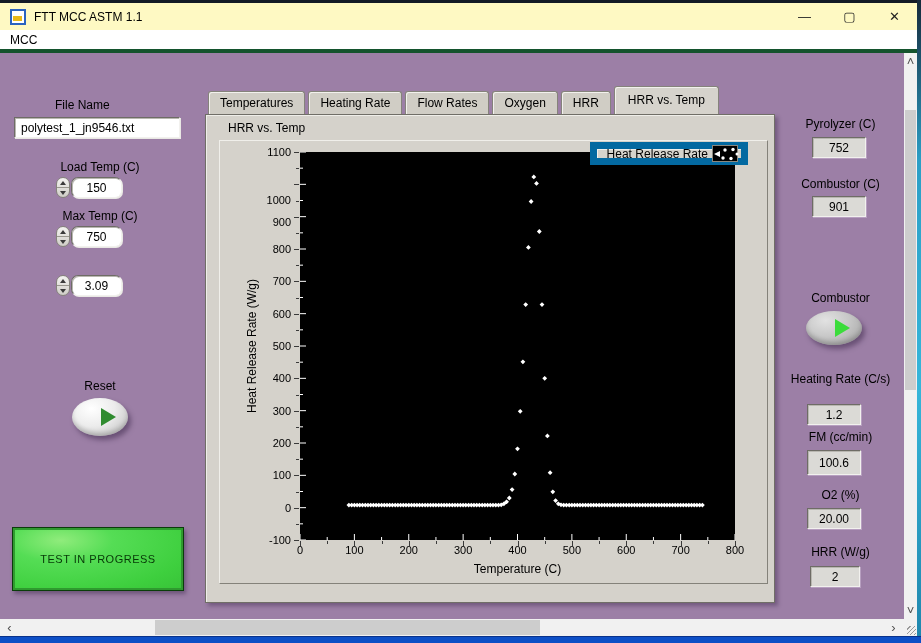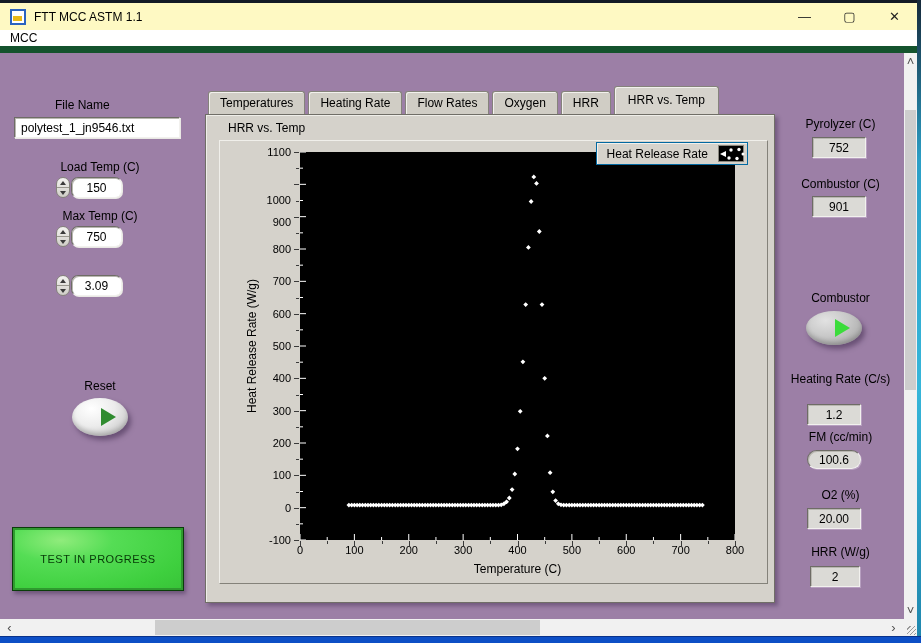--- a/index.html
+++ b/index.html
@@ -11,21 +11,21 @@
   .border-right { position:absolute; left:917px; top:0; width:4px; height:643px; z-index:20;
                   background:linear-gradient(#16293a 0%, #2b9fc6 25%, #36b6da 60%, #1f86ad 100%); }
   .border-bottom { position:absolute; left:0; top:636px; width:921px; height:7px; background:#0d4fc6; z-index:20;
                    border-top:1px solid #09328a; }
   .titlebar { position:absolute; left:0; top:3px; width:917px; height:27px; background:#fef9c3; display:flex; align-items:center; z-index:10; }
   .appicon { width:16px; height:16px; margin-left:10px; border:2px solid #2a63c0; background:#fff; position:relative; }
   .appicon::after { content:""; position:absolute; left:1px; top:5px; width:9px; height:5px; background:#e8b817; }
   .title-text { font-size:12px; color:#000; margin-left:8px; }
   .win-controls { margin-left:auto; display:flex; height:100%; }
   .win-btn { width:45px; height:100%; display:flex; align-items:center; justify-content:center; font-size:13px; color:#222; }
-  .menubar { position:absolute; left:0; top:30px; width:917px; height:23px; background:#ffffff; border-bottom:7px solid #14532d; display:flex; align-items:center; z-index:10; }
+  .menubar { position:absolute; left:0; top:30px; width:917px; height:23px; background:#ffffff; border-bottom:4px solid #14532d; display:flex; align-items:center; z-index:10; }
   .menu-item { font-size:12px; color:#000; padding:0 10px; }
 
   
   .lbl { position:absolute; font-size:12px; color:#000; white-space:nowrap; }
   .lbl-c { text-align:center; }
   .lvinput { position:absolute; background:#fff; border:1px solid; border-color:#6e6c66 #f2f1ee #f2f1ee #6e6c66;
              box-shadow:1px 1px 0 #e9e8e4, inset 1px 1px 0 #b9b7b1; font-family:"Liberation Sans",sans-serif;
              font-size:12px; color:#000; }
   .lvnum { text-align:center;border-radius:7px; }
   .lvind { position:absolute; background:#dbdad6; border:1px solid; border-color:#6e6c66 #f2f1ee #f2f1ee #6e6c66;
@@ -68,22 +68,22 @@
                 border:1px solid; border-color:#f0efea #84827a #84827a #f0efea; }
   .plot { position:absolute; left:80px; top:11px; width:435px; height:388px; background:#000; }
   .ylab { position:absolute; left:32px; top:205px; transform:translate(-50%,-50%) rotate(-90deg);
           font-size:12px; color:#000; white-space:nowrap; }
   .ytick-lbl { position:absolute; right:2px; transform:translateY(-50%); font-size:11px; color:#000; }
   .yticks { position:absolute; left:0; top:11px; width:73px; height:388px; }
   .tickmark { position:absolute; background:#3a3a3a; }
   .xticks { position:absolute; left:80px; top:403px; width:435px; height:14px; }
   .xtick-lbl { position:absolute; transform:translateX(-50%); font-size:11px; color:#000; }
   .xlab { position:absolute; left:80px; top:421px; width:435px; text-align:center; font-size:12px; color:#000; }
-  .legend { position:absolute; right:19px; top:1px; height:23px; background:#d6d3cc; border:1px solid #0369a1;
-            box-shadow:inset 1px 1px 0 #f1f0ec; display:flex; align-items:center; gap:10px; padding:0 3px 0 10px; z-index:6; }
+  .legend { position:absolute; right:19px; top:1px; height:23px; background:#d6d3cc; border:7px solid #0369a1;
+            box-shadow:inset 1px 1px 0 #f1f0ec; display:flex; align-items:center; gap:4px; padding:0 3px 0 10px; z-index:6; }
   .legend-text { font-size:12px; color:#000; }
   .legend-sample { width:26px; height:17px; background:#000; border:1px solid #8a887f; position:relative; }
 
   
   .hscroll { position:absolute; left:0; top:619px; width:904px; height:17px; background:#f1f1f1; z-index:15; }
   .hthumb { position:absolute; left:155px; top:1px; width:385px; height:15px; background:#cdcdcd; }
   .sarrow { position:absolute; color:#505050; font-size:13px; line-height:17px; text-align:center; }
   .vscroll { position:absolute; left:904px; top:53px; width:13px; height:566px; background:#f1f1f1; z-index:15; }
   .vthumb { position:absolute; left:1px; top:57px; width:11px; height:280px; background:#cdcdcd; }
   .corner { position:absolute; left:904px; top:619px; width:13px; height:17px; background:#f1f1f1; z-index:15; }
@@ -256,21 +256,21 @@
 
   <div class="lbl lbl-c" style="left:770px; top:291px; width:141px;">Combustor</div>
   <div class="oval oval-comb" style="left:806px; top:311px; width:56px; height:34px;">
     <span class="tri"></span>
   </div>
 
   <div class="lbl lbl-c" style="left:770px; top:372px; width:141px;">Heating Rate (C/s)</div>
   <div class="lvind" style="left:807px; top:404px; width:54px; height:21px;">1.2</div>
 
   <div class="lbl lbl-c" style="left:770px; top:430px; width:141px;">FM (cc/min)</div>
-  <div class="lvind" style="left:807px; top:450px; width:54px; height:19px;border-radius:10px;">100.6</div>
+  <div class="lvind" style="left:807px; top:450px; width:54px; height:25px;">100.6</div>
 
   <div class="lbl lbl-c" style="left:770px; top:488px; width:141px;">O2 (%)</div>
   <div class="lvind" style="left:807px; top:508px; width:54px; height:21px;">20.00</div>
 
   <div class="lbl lbl-c" style="left:770px; top:545px; width:141px;">HRR (W/g)</div>
   <div class="lvind" style="left:810px; top:566px; width:50px; height:21px;">2</div>
 
   <div class="hscroll">
     <div class="sarrow" style="left:2px; width:15px;">‹</div>
     <div class="hthumb"></div>

